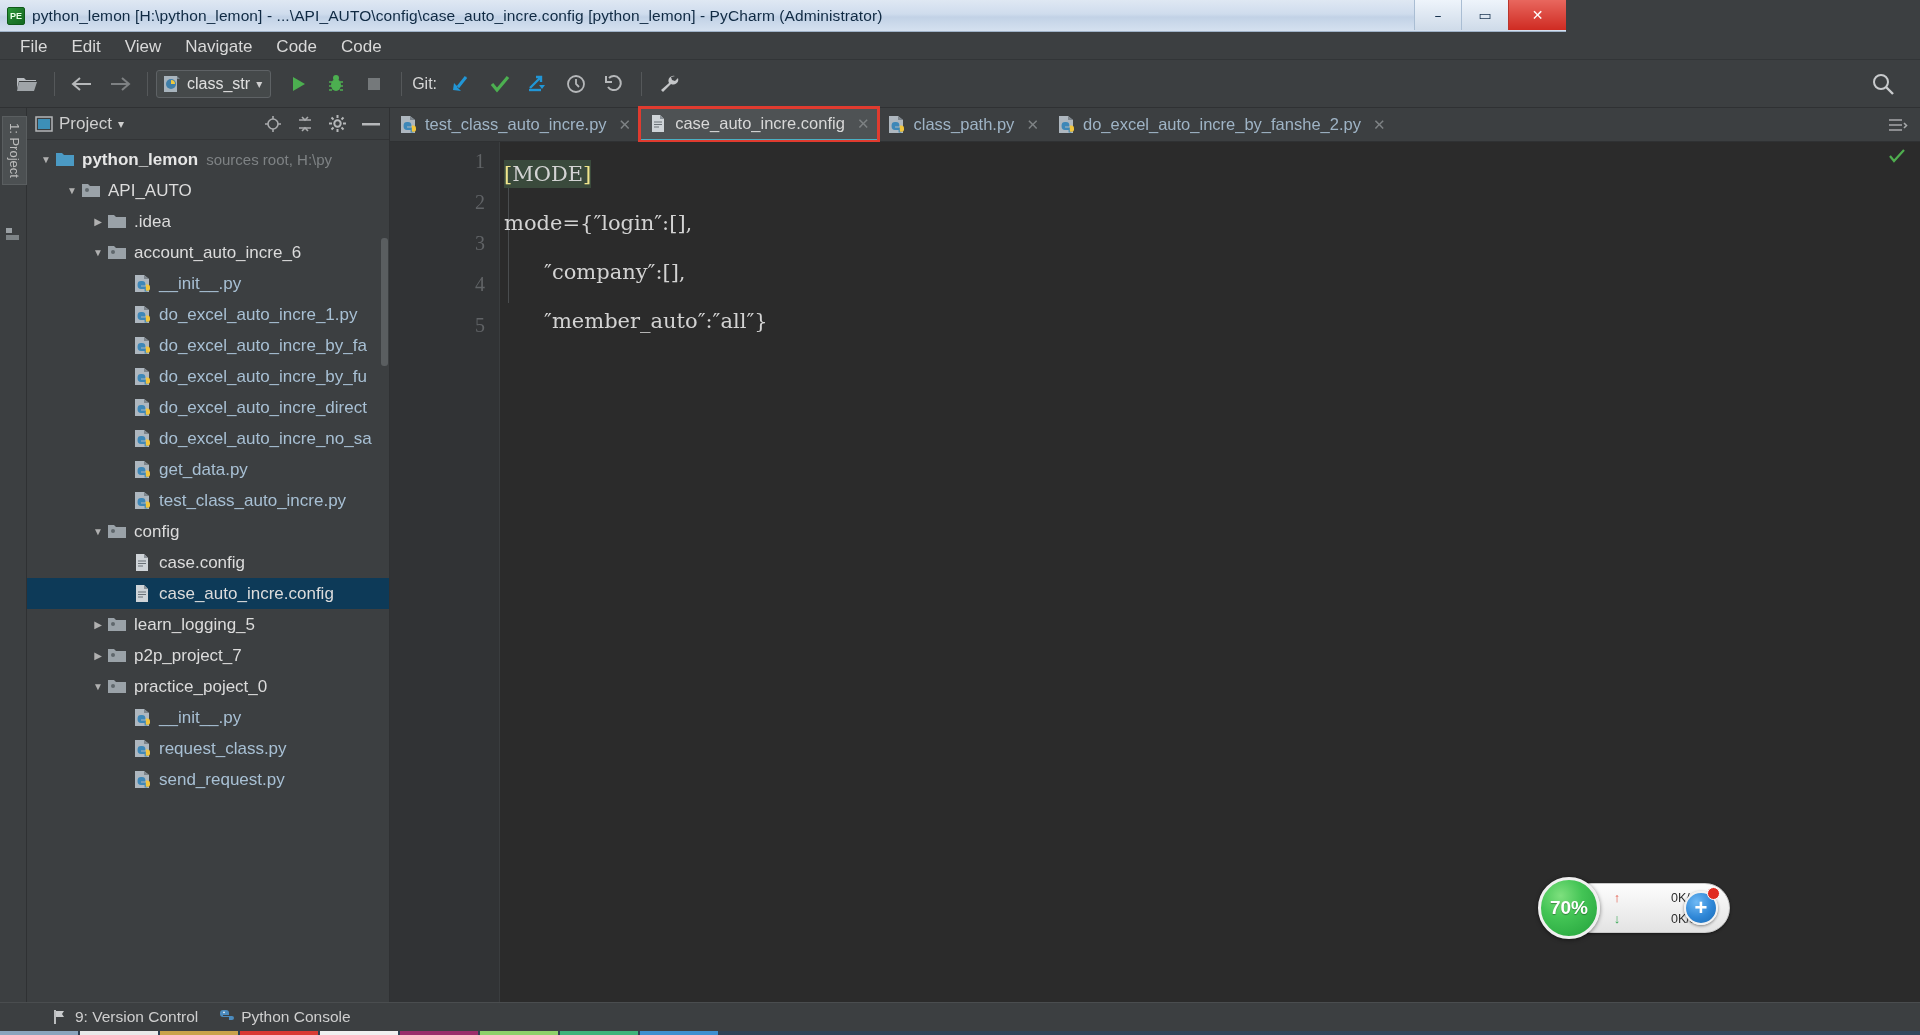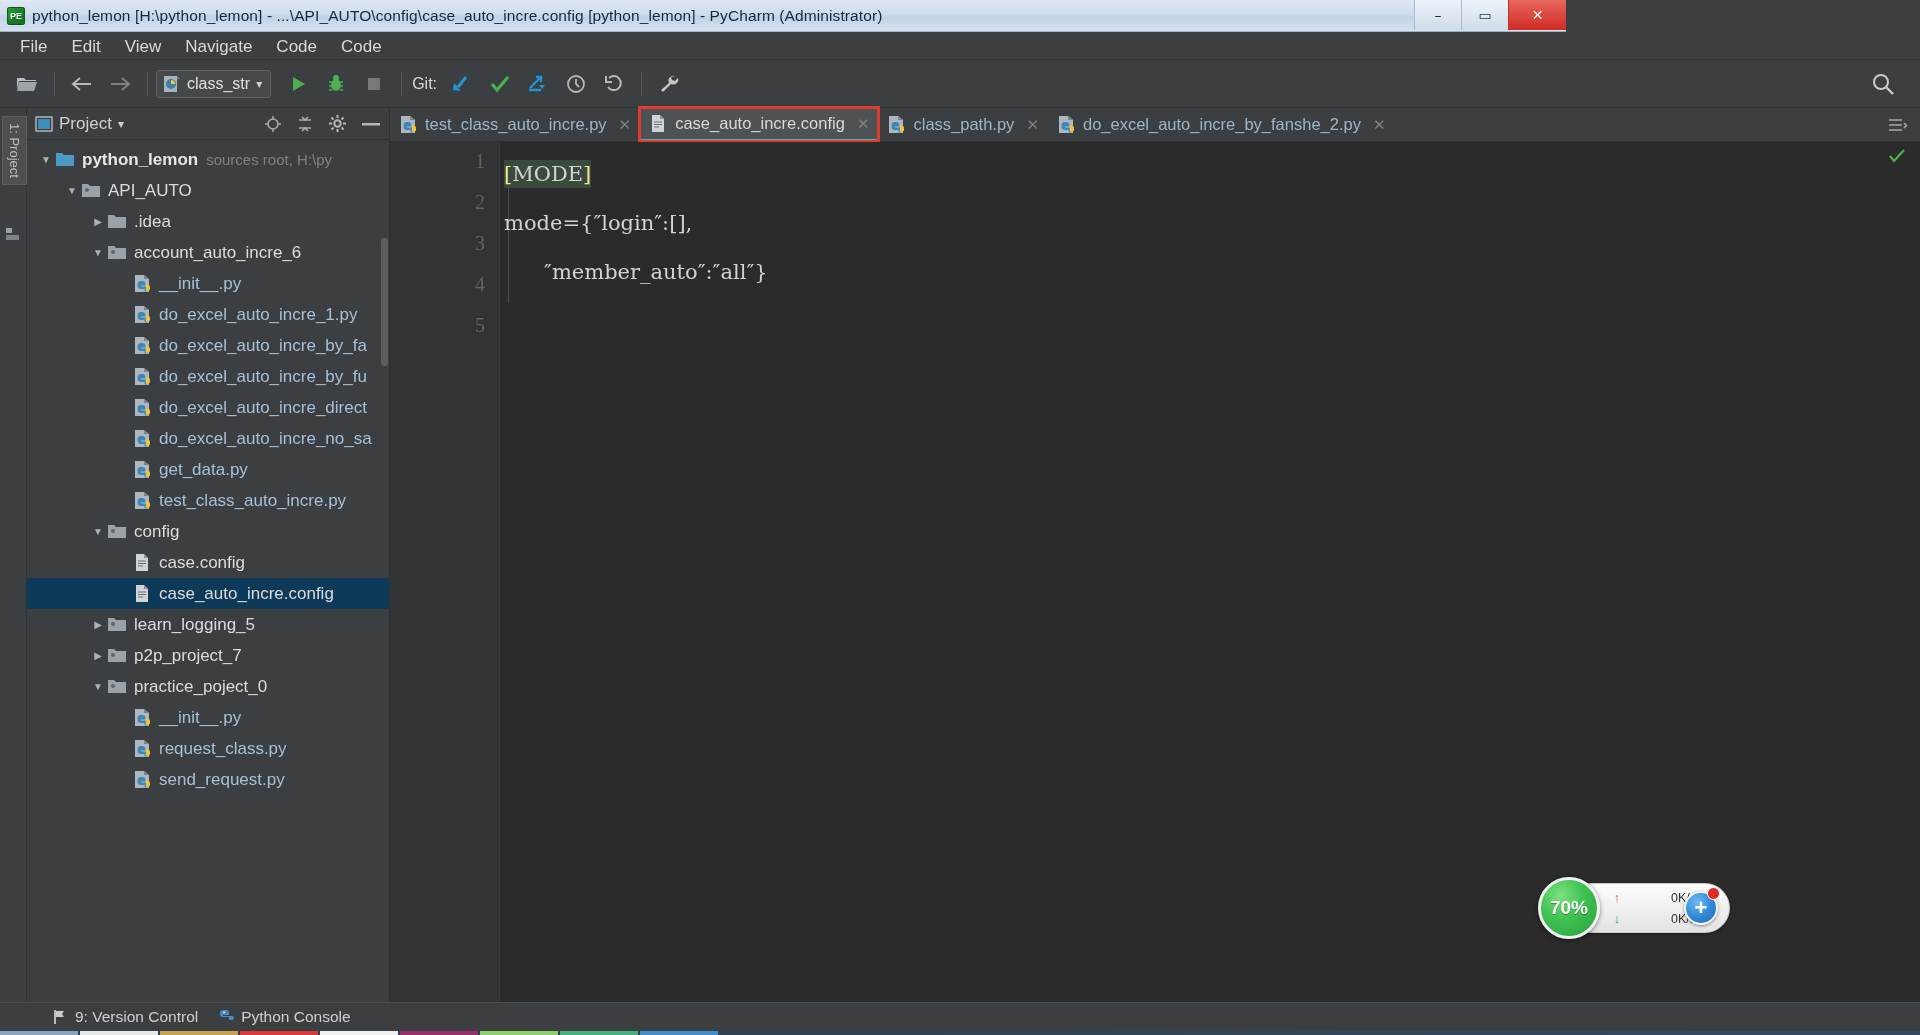--- a/index.html
+++ b/index.html
@@ -694,20 +694,21 @@
       <div class="lineno" style="top:8px">1</div>
       <div class="lineno" style="top:49px">2</div>
       <div class="lineno" style="top:90px">3</div>
       <div class="lineno" style="top:131px">4</div>
       <div class="lineno" style="top:172px">5</div>
     </div>
     <div class="indent-guide"></div>
     <div class="code">
       <div class="cline l1"><span class="caret"></span><span class="sel-hl"><span class="brk">[</span><span>MODE</span><span class="brk">]</span></span></div>
       <div class="cline">mode={″login″:[],</div>
+      <div class="cline">      ″company″:[],</div>
       <div class="cline">      ″member_auto″:″all″}</div>
       <div class="cline"></div>
     </div>
     <div class="rightmark">
       <svg width="18" height="16" viewBox="0 0 18 16">
           <path d="M2 8 L6 13 L16 2" stroke="#4fae4f" stroke-width="2.2" fill="none"></path>
         </svg>
     </div>
   </div>
 

